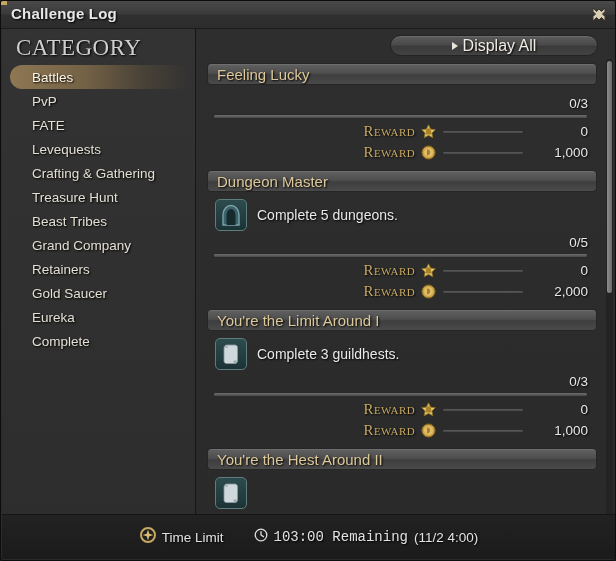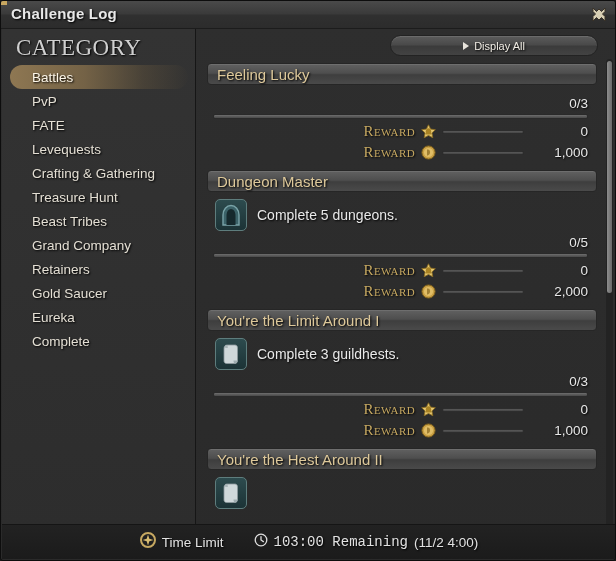--- a/index.html
+++ b/index.html
@@ -115,21 +115,21 @@
     background: linear-gradient(180deg, #5c5c5c 0%, #4a4a4a 45%, #3b3b3b 55%, #434343 100%);
     border: 1px solid #232323;
     display: flex;
     align-items: center;
     justify-content: center;
     gap: 5px;
     cursor: pointer;
     box-shadow: inset 0 1px 0 rgba(255,255,255,0.10);
   }
   #display-all-label {
-    font-size: 11px;
+    font-size: 16px;
     color: #f0ece4;
     text-shadow: 1px 1px 2px #000;
   }
   .tri-right {
     width: 0; height: 0;
     border-left: 6px solid #e8e4dc;
     border-top: 4px solid transparent;
     border-bottom: 4px solid transparent;
   }
 
@@ -252,21 +252,21 @@
     left: 1px; top: 2px;
     width: 5px; height: 232px;
     border-radius: 3px;
     background: linear-gradient(90deg, #8d8d8d, #6a6a6a);
   }
 
   
   #footer {
     position: absolute;
     left: 1px; bottom: 1px;
-    width: 614px; height: 35px;
+    width: 614px; height: 45px;
     background: linear-gradient(180deg, #222222 0%, #1b1b1b 100%);
     border-top: 1px solid #151515;
     display: flex;
     align-items: center;
     justify-content: center;
     gap: 30px;
   }
   .footer-group { display: flex; align-items: center; gap: 6px; }
   #time-limit-label {
     font-size: 13.5px;

